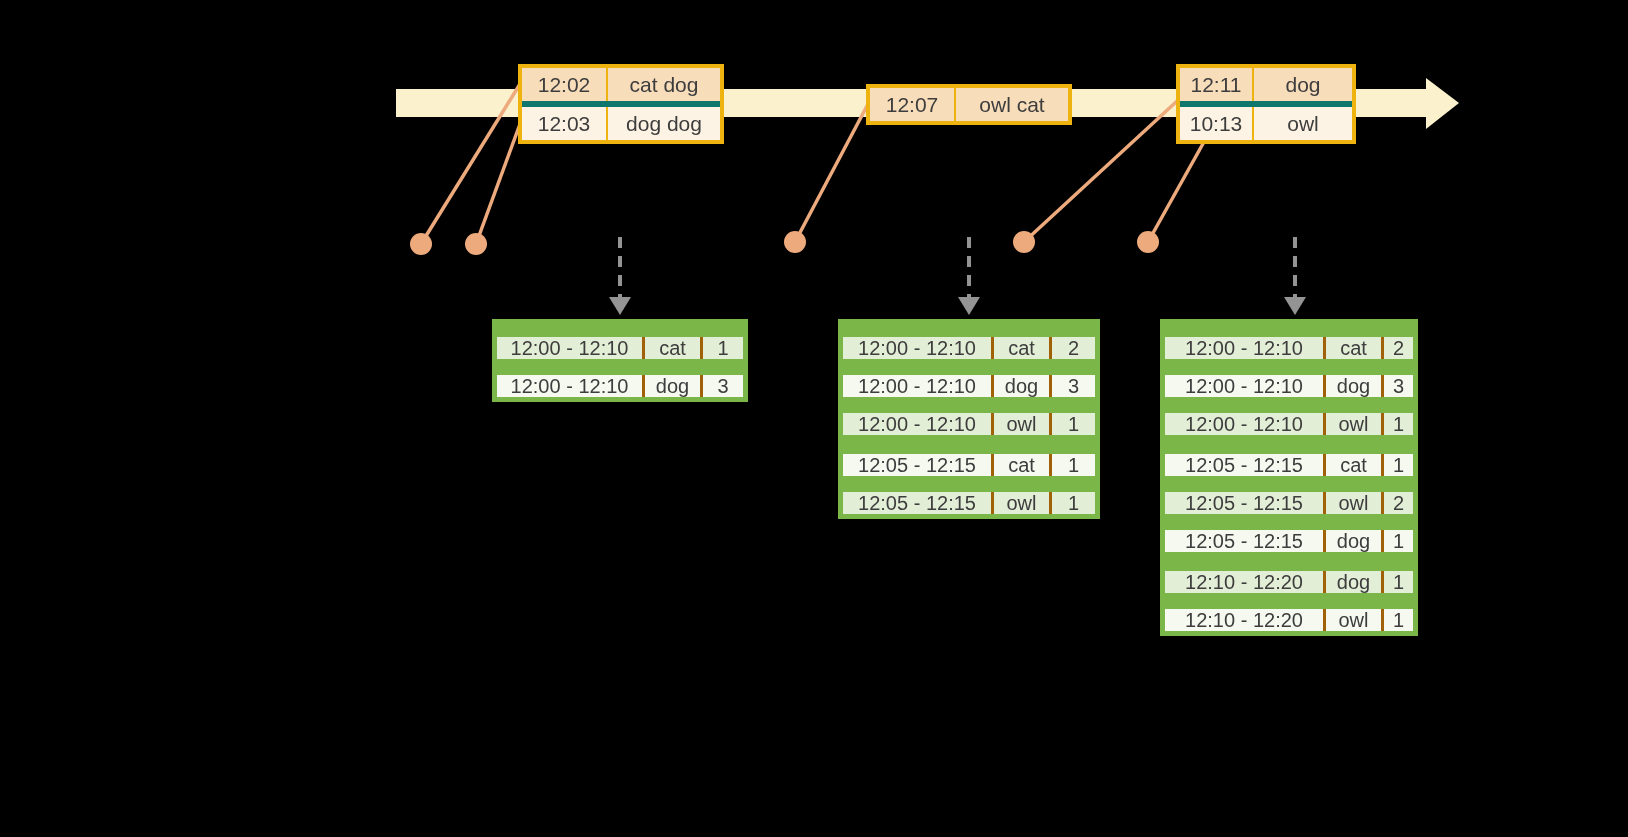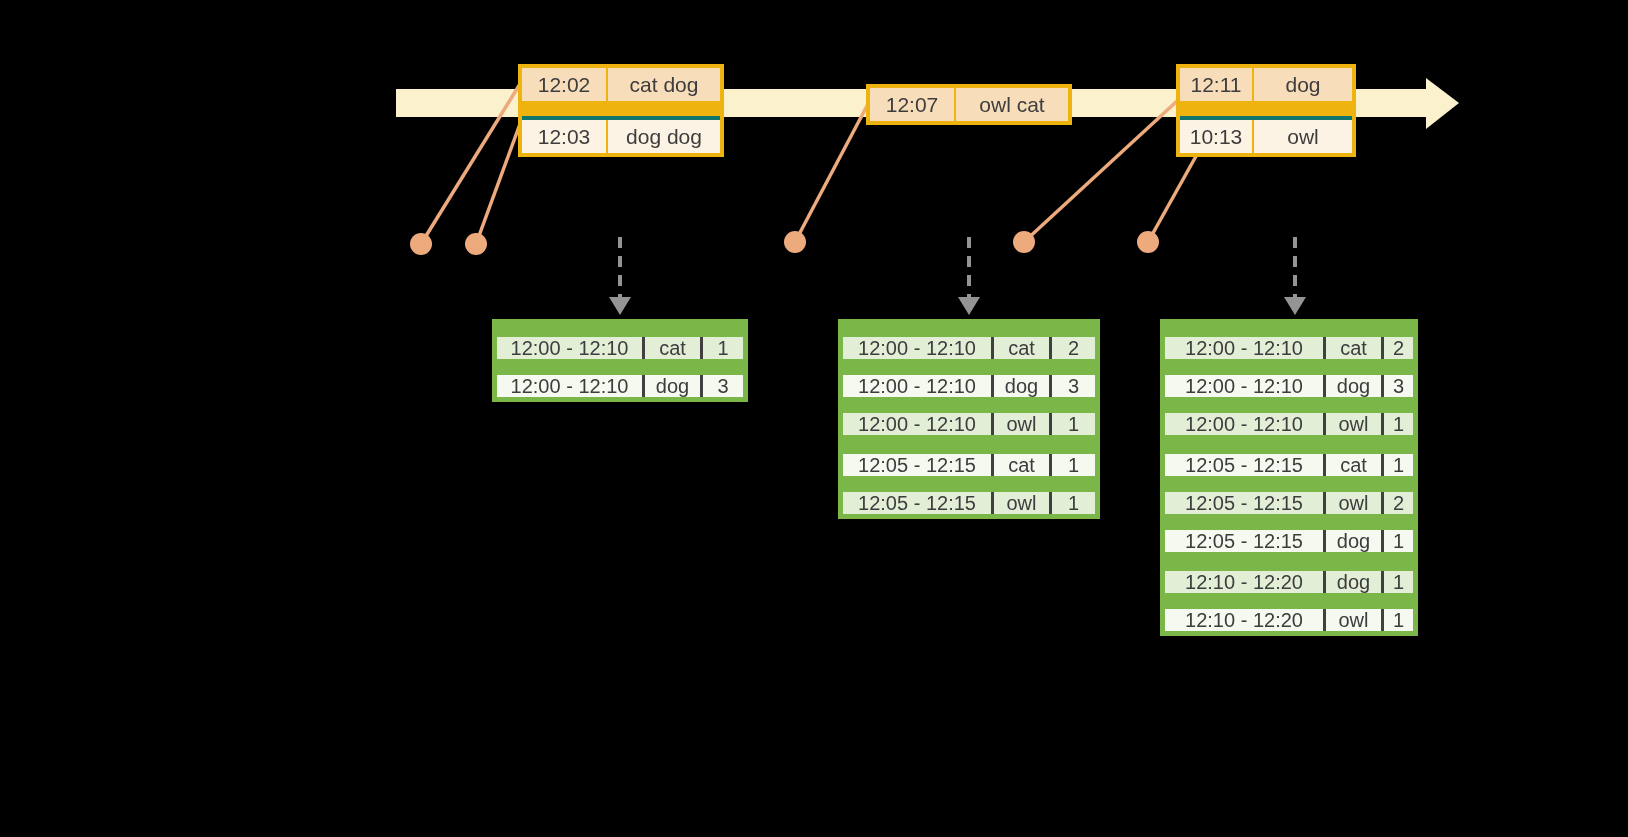--- a/index.html
+++ b/index.html
@@ -5,35 +5,35 @@
   html,body{margin:0;padding:0;background:#000;}
   .stage{
     position:relative;width:1628px;height:837px;background:#000;overflow:hidden;
     font-family:"Liberation Sans","DejaVu Sans",sans-serif;color:#3d3d3d;text-decoration:underline;
   }
   .layer{position:absolute;left:0;top:0;}
 
   
   .etable{position:absolute;border:4px solid #efb310;background:#efb310;}
   .erow{display:flex;height:33px;}
-  .erow + .erow{border-top:4px solid #0f766e;margin-top:15px;}
+  .erow + .erow{border-top:6px solid #0f766e;}
   .ecell{display:flex;align-items:center;justify-content:center;font-size:21px;}
   .ecell.words{border-left:2px solid #efb310;}
   .et-wide .time{width:84px;}  .et-wide .words{width:112px;}
   .et-narrow .time{width:72px;} .et-narrow .words{width:98px;}
   .peach{background:#f8ddbb;}
   .cream{background:#fdf3e4;}
 
   
   .gtable{position:absolute;border:5px solid #7ab648;background:#7ab648;}
   .grow{display:flex;height:35px;}
   .grow + .grow{border-top:3px solid #7ab648;}
   .grow.group-start{border-top:6px solid #7ab648;}
   .gcell{display:flex;align-items:center;justify-content:center;font-size:20px;margin-top:13px;}
-  .gcell + .gcell{border-left:3px solid #404040;}
+  .gcell + .gcell{border-left:3px solid #a16207;}
   .g-a .win{width:145px;} .g-a .word{width:55px;} .g-a .cnt{width:40px;}
   .g-b .win{width:148px;} .g-b .word{width:55px;} .g-b .cnt{width:43px;}
   .g-c .win{width:158px;} .g-c .word{width:55px;} .g-c .cnt{width:29px;}
   .tint{background:#e3eed7;}
   .plain{background:#f5f9f0;}
 </style>
 </head>
 <body>
 
 <div class="stage">

